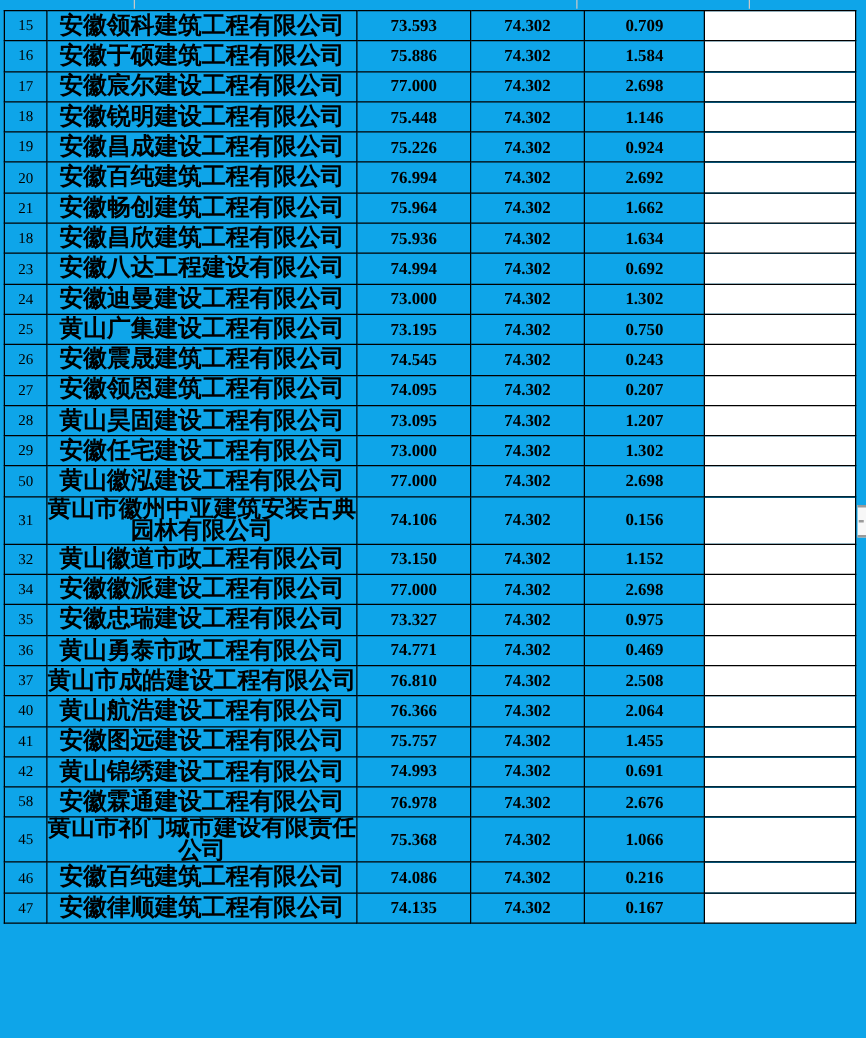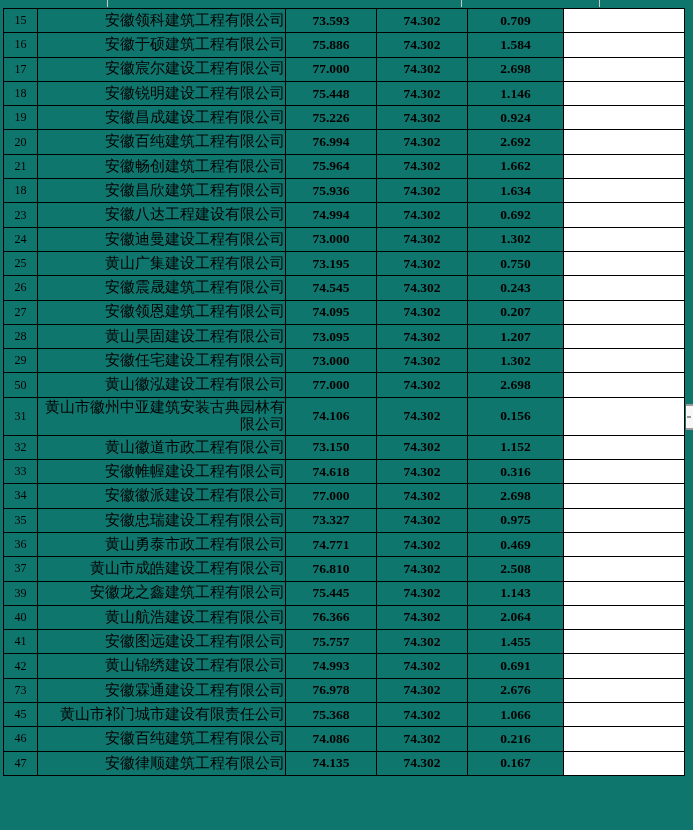--- a/index.html
+++ b/index.html
@@ -4,21 +4,21 @@
 <style>
   html, body {
     margin: 0;
     padding: 0;
     background: #ffffff;
   }
   .screen {
     position: relative;
     width: 693px;
     height: 830px;
-    background: #0f766e;
+    background: #0ea5e9;
     overflow: hidden;
     font-family: "Liberation Serif", "DejaVu Serif", serif;
     color: #000000;
   }
   
   .grid-tick {
     position: absolute;
     top: 0;
     width: 1px;
     height: 7px;
@@ -39,25 +39,26 @@
     vertical-align: middle;
   }
   tr.data-row { height: 24.3px; }
   tr.data-row.tall { height: 38px; }
   td.cell-no {
     text-align: center;
     font-size: 12px;
     font-family: "Liberation Serif", "DejaVu Serif", serif;
   }
   td.cell-company {
-    text-align: right;
-    font-size: 15px;
+    text-align: center;
+    font-size: 19px;
     line-height: 17.5px;
     padding: 0 3px 0 4px;
     font-family: "Liberation Serif", "DejaVu Serif", serif;
+    font-weight: bold;
   }
   td.cell-num {
     text-align: center;
     font-weight: bold;
     font-size: 13.5px;
     font-family: "Liberation Serif", "DejaVu Serif", serif;
   }
   td.cell-blank { background: #ffffff; }
   
   .scroll-thumb {
@@ -237,28 +238,20 @@
     </tr>
         <tr class="data-row">
       <td class="cell-no">32</td>
       <td class="cell-company">黄山徽道市政工程有限公司</td>
       <td class="cell-num">73.150</td>
       <td class="cell-num">74.302</td>
       <td class="cell-num">1.152</td>
       <td class="cell-blank"></td>
     </tr>
         <tr class="data-row">
-      <td class="cell-no">33</td>
-      <td class="cell-company">安徽帷幄建设工程有限公司</td>
-      <td class="cell-num">74.618</td>
-      <td class="cell-num">74.302</td>
-      <td class="cell-num">0.316</td>
-      <td class="cell-blank"></td>
-    </tr>
-        <tr class="data-row">
       <td class="cell-no">34</td>
       <td class="cell-company">安徽徽派建设工程有限公司</td>
       <td class="cell-num">77.000</td>
       <td class="cell-num">74.302</td>
       <td class="cell-num">2.698</td>
       <td class="cell-blank"></td>
     </tr>
         <tr class="data-row">
       <td class="cell-no">35</td>
       <td class="cell-company">安徽忠瑞建设工程有限公司</td>
@@ -277,28 +270,20 @@
     </tr>
         <tr class="data-row">
       <td class="cell-no">37</td>
       <td class="cell-company">黄山市成皓建设工程有限公司</td>
       <td class="cell-num">76.810</td>
       <td class="cell-num">74.302</td>
       <td class="cell-num">2.508</td>
       <td class="cell-blank"></td>
     </tr>
         <tr class="data-row">
-      <td class="cell-no">39</td>
-      <td class="cell-company">安徽龙之鑫建筑工程有限公司</td>
-      <td class="cell-num">75.445</td>
-      <td class="cell-num">74.302</td>
-      <td class="cell-num">1.143</td>
-      <td class="cell-blank"></td>
-    </tr>
-        <tr class="data-row">
       <td class="cell-no">40</td>
       <td class="cell-company">黄山航浩建设工程有限公司</td>
       <td class="cell-num">76.366</td>
       <td class="cell-num">74.302</td>
       <td class="cell-num">2.064</td>
       <td class="cell-blank"></td>
     </tr>
         <tr class="data-row">
       <td class="cell-no">41</td>
       <td class="cell-company">安徽图远建设工程有限公司</td>
@@ -309,21 +294,21 @@
     </tr>
         <tr class="data-row">
       <td class="cell-no">42</td>
       <td class="cell-company">黄山锦绣建设工程有限公司</td>
       <td class="cell-num">74.993</td>
       <td class="cell-num">74.302</td>
       <td class="cell-num">0.691</td>
       <td class="cell-blank"></td>
     </tr>
         <tr class="data-row">
-      <td class="cell-no">73</td>
+      <td class="cell-no">58</td>
       <td class="cell-company">安徽霖通建设工程有限公司</td>
       <td class="cell-num">76.978</td>
       <td class="cell-num">74.302</td>
       <td class="cell-num">2.676</td>
       <td class="cell-blank"></td>
     </tr>
         <tr class="data-row">
       <td class="cell-no">45</td>
       <td class="cell-company">黄山市祁门城市建设有限责任公司</td>
       <td class="cell-num">75.368</td>

